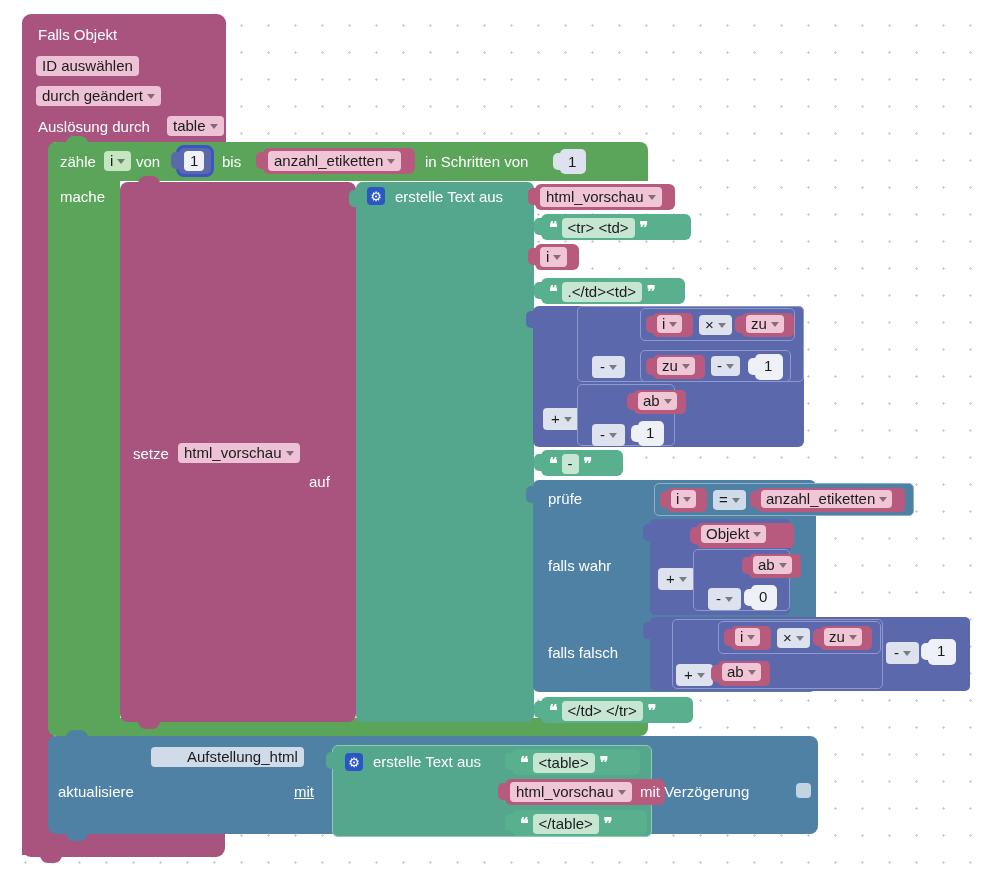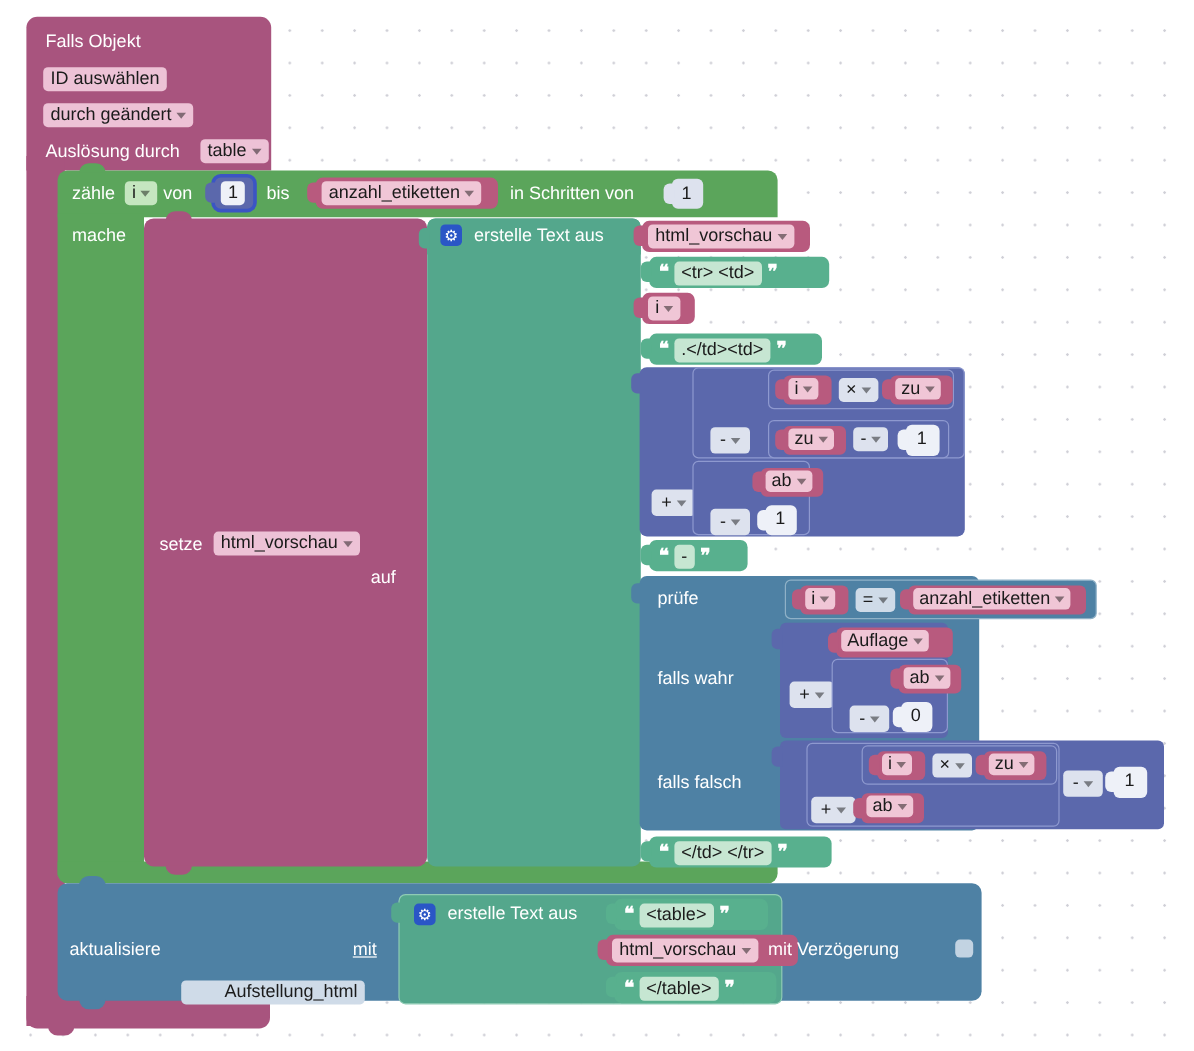--- a/index.html
+++ b/index.html
@@ -314,21 +314,21 @@
       </div>
     </div>
   </div>
 
   <div class="blk c-math" style="left:650px;top:519px;width:140px;height:96px;border-radius:5px;">
     <div class="plug c-math" style="top:5px;"></div>
   </div>
   <div class="blk c-var" style="left:697px;top:523px;width:97px;height:25px;border-radius:5px;">
     <div class="plug c-var" style="top:4px;"></div>
     <div class="field c-var-f" style="position:absolute;left:4px;top:2px;padding:1px 5px 2px 5px;">
-      <span>Auflage</span>
+      <span>Objekt</span>
       <i class="caret"></i>
     </div>
   </div>
   <div class="blk field c-math-f" style="left:658px;top:568px;padding:3px 8px 4px 8px;">
     <span>+</span>
     <i class="caret"></i>
   </div>
   <div class="blk c-math" style="left:693px;top:549px;width:97px;height:62px;border-radius:5px;border:1px solid #8e99cf;"></div>
   <div class="blk c-var" style="left:749px;top:554px;width:52px;height:24px;border-radius:5px;">
     <div class="plug c-var" style="top:3px;"></div>
@@ -403,21 +403,21 @@
       </span>
       <span class="quote">❞</span>
     </div>
   </div>
 
   <div class="blk c-logic" style="left:48px;top:736px;width:770px;height:98px;border-radius:8px;"></div>
   <div class="blk c-logic" style="left:66px;top:730px;width:22px;height:8px;border-radius:8px 8px 0 0;"></div>
   <div class="blk c-logic" style="left:66px;top:833px;width:22px;height:8px;border-radius:0 0 8px 8px;"></div>
 
   <div class="blk lbl" style="left:58px;top:784px;">aktualisiere</div>
-  <div class="blk field c-comp-f" style="left:151px;top:817px;padding-left:36px;">
+  <div class="blk field c-comp-f" style="left:151px;top:747px;padding-left:36px;">
     <span>Aufstellung_html</span>
   </div>
   <div class="blk lbl" style="left:294px;top:784px;text-decoration:underline;">mit</div>
 
   <div class="blk c-txt" style="left:332px;top:745px;width:320px;height:92px;border-radius:6px;border:1px solid #8ecbb4;">
     <div class="plug c-txt" style="top:6px;"></div>
   </div>
   <div class="blk gear" style="left:345px;top:753px;">
     <span>⚙</span>
   </div>

